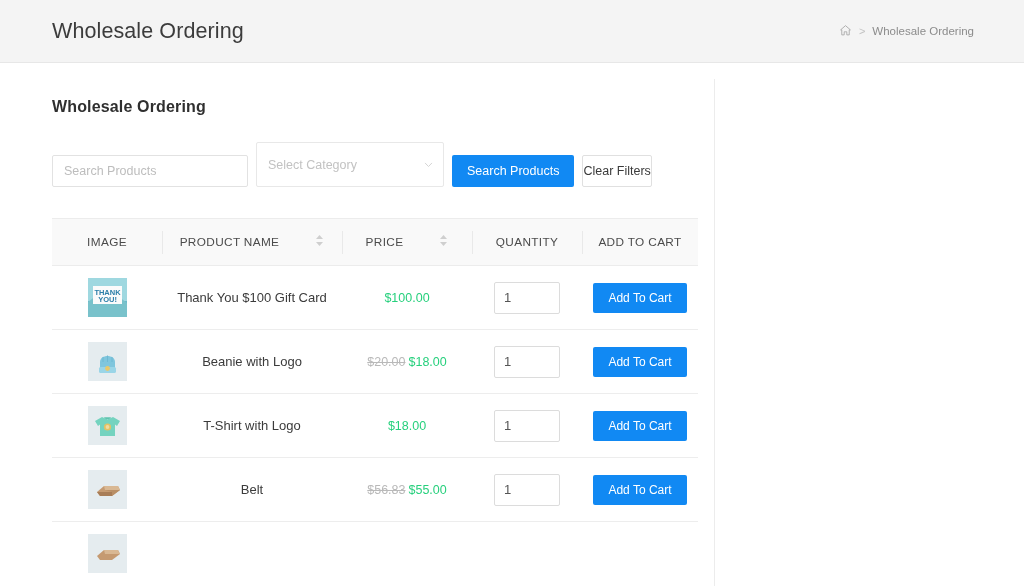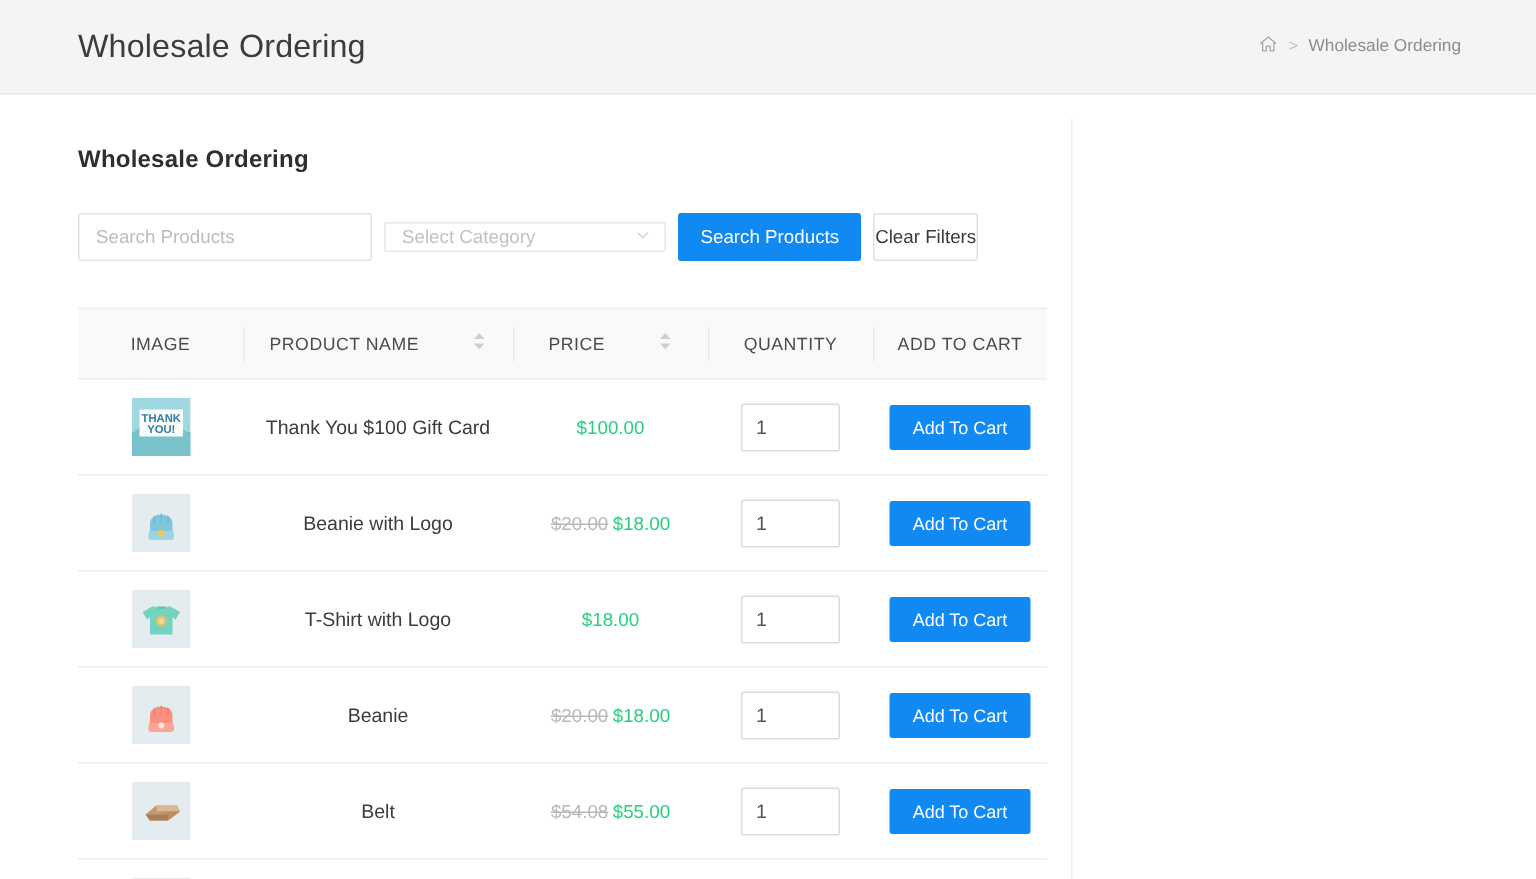--- a/index.html
+++ b/index.html
@@ -52,33 +52,33 @@
   }
   .section-title {
     font-size: 16px;
     font-weight: 700;
     color: #2f2f2f;
     margin-bottom: 26px;
     letter-spacing: .15px;
   }
 
   
-  .filters { display: flex; align-items: center; gap: 8px; margin-bottom: 31px; }
+  .filters { display: flex; align-items: flex-end; gap: 8px; margin-bottom: 31px; }
   .txt-input {
     width: 196px; height: 32px;
     border: 1px solid #e2e2e2;
     background: #fff;
     border-radius: 2px;
     padding: 0 11px;
     font-size: 12.5px;
     color: #444;
     font-family: "Liberation Sans", sans-serif;
   }
   .txt-input::placeholder { color: #bdbdbd; }
-  .select-wrap { position: relative; width: 188px; height: 20px; }
+  .select-wrap { position: relative; width: 188px; height: 45px; }
   .select-box {
     width: 100%; height: 100%;
     border: 1px solid #e8e8e8;
     background: #fff;
     border-radius: 2px;
     padding: 0 26px 0 11px;
     font-size: 12.5px;
     color: #c2c2c2;
     display: flex; align-items: center;
   }
@@ -326,59 +326,36 @@
           <span class="price-new">$18.00</span>
         </td>
         <td>
           <input class="qty-input" type="text" value="1" style="">
         </td>
         <td>
           <button class="cart-btn">Add To Cart</button>
         </td>
       </tr>
 
-      <tr>
-        <td>
-          <span class="thumb">
-            <svg width="39" height="39" viewBox="0 0 39 39">
-              <rect width="39" height="39" fill="#e5ecef"></rect>
-              <path d="M12 20 C12 12 27 12 27 20 L27 26 L12 26 Z" fill="#fa9180"></path>
-              <rect x="11" y="25" width="17" height="6" rx="1.6" fill="#fca596"></rect>
-              <circle cx="19.5" cy="26.6" r="2" fill="#fde3dd"></circle>
-              <path d="M15 15 L15 20 M19.5 13.5 L19.5 20 M24 15 L24 20" stroke="#f0806f" stroke-width="1"></path>
-            </svg>
-          </span>
-        </td>
-        <td>Beanie</td>
-        <td>
-          <span class="price-old">$20.00</span><span class="price-new">$18.00</span>
-        </td>
-        <td>
-          <input class="qty-input" type="text" value="1" style="">
-        </td>
-        <td>
-          <button class="cart-btn">Add To Cart</button>
-        </td>
-      </tr>
 
       <tr>
         <td>
           <span class="thumb">
             <svg width="39" height="39" viewBox="0 0 39 39">
               <rect width="39" height="39" fill="#e5ecef"></rect>
               <path d="M9 22 L16 16 L30 16 L32 20 L24 26 L12 26 Z" fill="#c59a71"></path>
               <path d="M9 22 L24 22 L24 26 L12 26 Z" fill="#a87d57"></path>
               <path d="M16 16 L30 16 L32 20 L17 20 Z" fill="#d9b893"></path>
               <path d="M17 20 L32 20 L24 26 L24 22 Z" fill="#b98f66"></path>
             </svg>
           </span>
         </td>
         <td>Belt</td>
         <td>
-          <span class="price-old">$54.08</span><span class="price-new">$55.00</span>
+          <span class="price-old">$56.83</span><span class="price-new">$55.00</span>
         </td>
         <td>
           <input class="qty-input" type="text" value="1" style="">
         </td>
         <td>
           <button class="cart-btn">Add To Cart</button>
         </td>
       </tr>
 
       <tr class="row-clipped">

